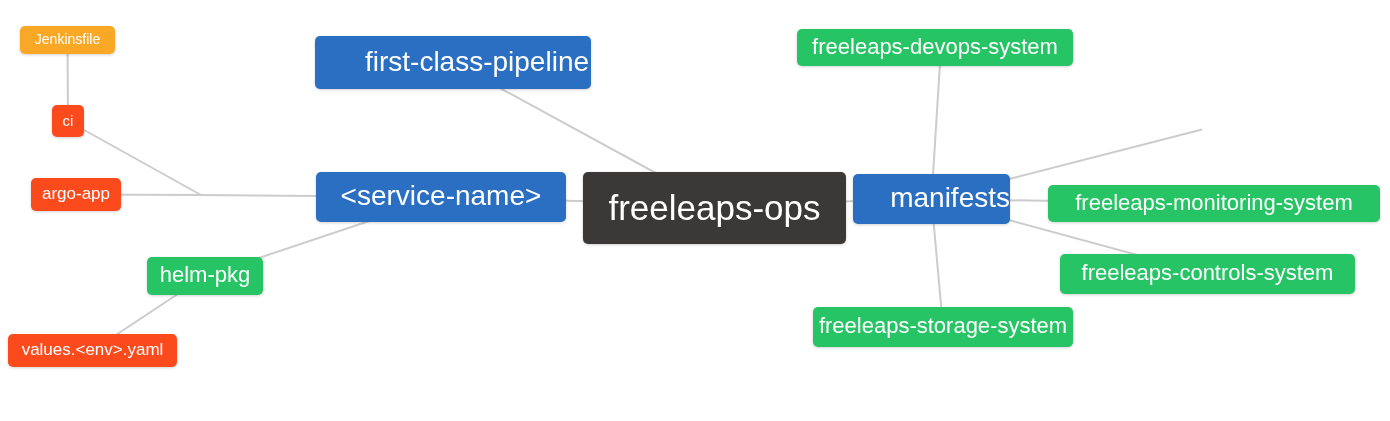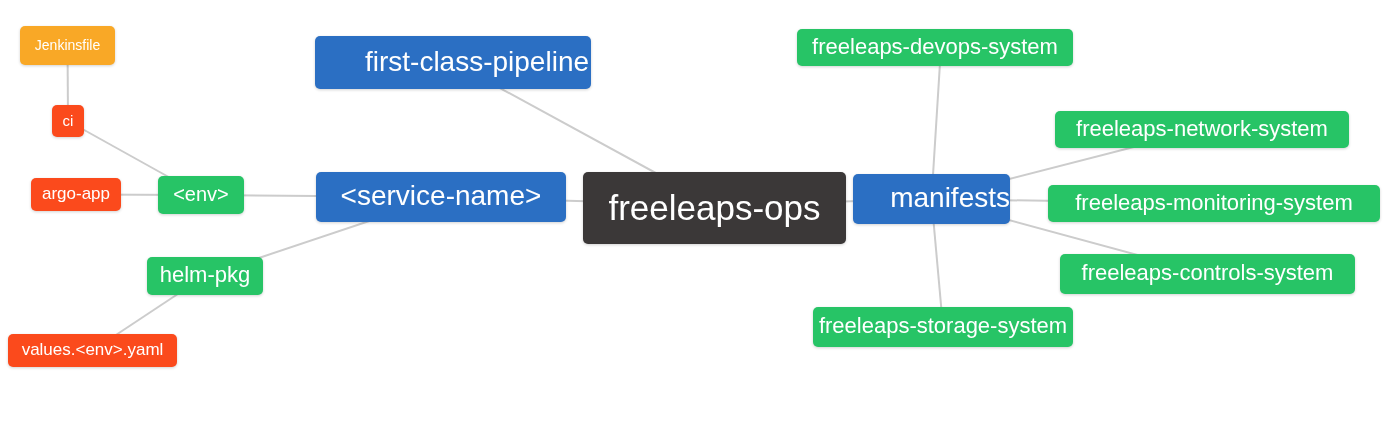--- a/index.html
+++ b/index.html
@@ -56,43 +56,37 @@
     </div>
     <div class="node" style="left: 315px; top: 36px; width: 276px; height: 53px; font-size: 28px; background: rgb(43, 111, 195); color: rgb(255, 255, 255); padding-left: 48px;">
       <span>first-class-pipeline</span>
     </div>
     <div class="node" style="left: 316px; top: 172px; width: 250px; height: 50px; font-size: 28px; background: rgb(43, 111, 195); color: rgb(255, 255, 255);">
       <span>&lt;service-name&gt;</span>
     </div>
     <div class="node" style="left: 853px; top: 174px; width: 157px; height: 50px; font-size: 28px; background: rgb(43, 111, 195); color: rgb(255, 255, 255); justify-content: flex-end;">
       <span>manifests</span>
     </div>
-    <div class="node" style="left: 158px; top: 176px; width: 86px; height: 38px; font-size: 20px; background: rgb(39, 196, 102); color: rgb(255, 255, 255);">
-      <span>&lt;env&gt;</span>
-    </div>
     <div class="node" style="left: 147px; top: 257px; width: 116px; height: 38px; font-size: 22px; background: rgb(39, 196, 102); color: rgb(255, 255, 255);">
       <span>helm-pkg</span>
     </div>
     <div class="node" style="left: 52px; top: 105px; width: 32px; height: 32px; font-size: 15px; background: rgb(251, 74, 28); color: rgb(255, 255, 255);">
       <span>ci</span>
     </div>
     <div class="node" style="left: 8px; top: 334px; width: 169px; height: 33px; font-size: 17px; background: rgb(251, 74, 28); color: rgb(255, 255, 255);">
       <span>values.&lt;env&gt;.yaml</span>
     </div>
     <div class="node" style="left: 31px; top: 178px; width: 90px; height: 33px; font-size: 17px; background: rgb(251, 74, 28); color: rgb(255, 255, 255);">
       <span>argo-app</span>
     </div>
-    <div class="node" style="left: 20px; top: 26px; width: 95px; height: 39px; font-size: 14px; background: rgb(249, 168, 38); color: rgb(255, 255, 255);">
+    <div class="node" style="left: 20px; top: 26px; width: 95px; height: 28px; font-size: 14px; background: rgb(249, 168, 38); color: rgb(255, 255, 255);">
       <span>Jenkinsfile</span>
     </div>
     <div class="node" style="left: 797px; top: 29px; width: 276px; height: 37px; font-size: 22px; background: rgb(39, 196, 102); color: rgb(255, 255, 255);">
       <span>freeleaps-devops-system</span>
-    </div>
-    <div class="node" style="left: 1055px; top: 111px; width: 294px; height: 37px; font-size: 22px; background: rgb(39, 196, 102); color: rgb(255, 255, 255);">
-      <span>freeleaps-network-system</span>
     </div>
     <div class="node" style="left: 1048px; top: 185px; width: 332px; height: 37px; font-size: 22px; background: rgb(39, 196, 102); color: rgb(255, 255, 255); align-items: center;">
       <span>freeleaps-monitoring-system</span>
     </div>
     <div class="node" style="left: 813px; top: 307px; width: 260px; height: 40px; font-size: 22px; background: rgb(39, 196, 102); color: rgb(255, 255, 255);">
       <span>freeleaps-storage-system</span>
     </div>
     <div class="node" style="left: 1060px; top: 254px; width: 295px; height: 40px; font-size: 22px; background: rgb(39, 196, 102); color: rgb(255, 255, 255);">
       <span>freeleaps-controls-system</span>
     </div>

